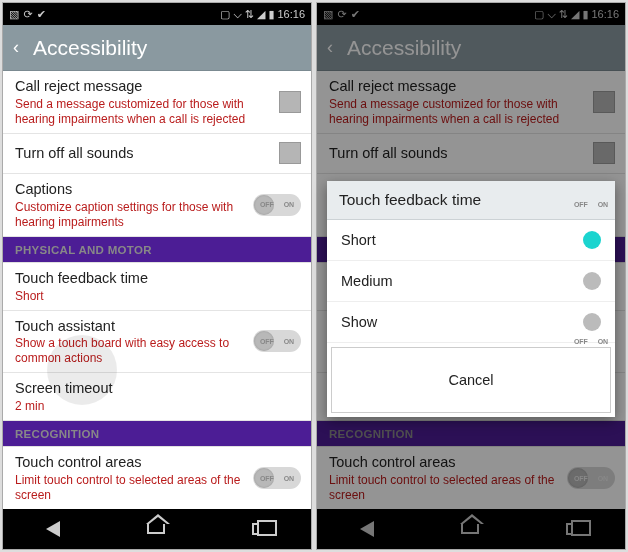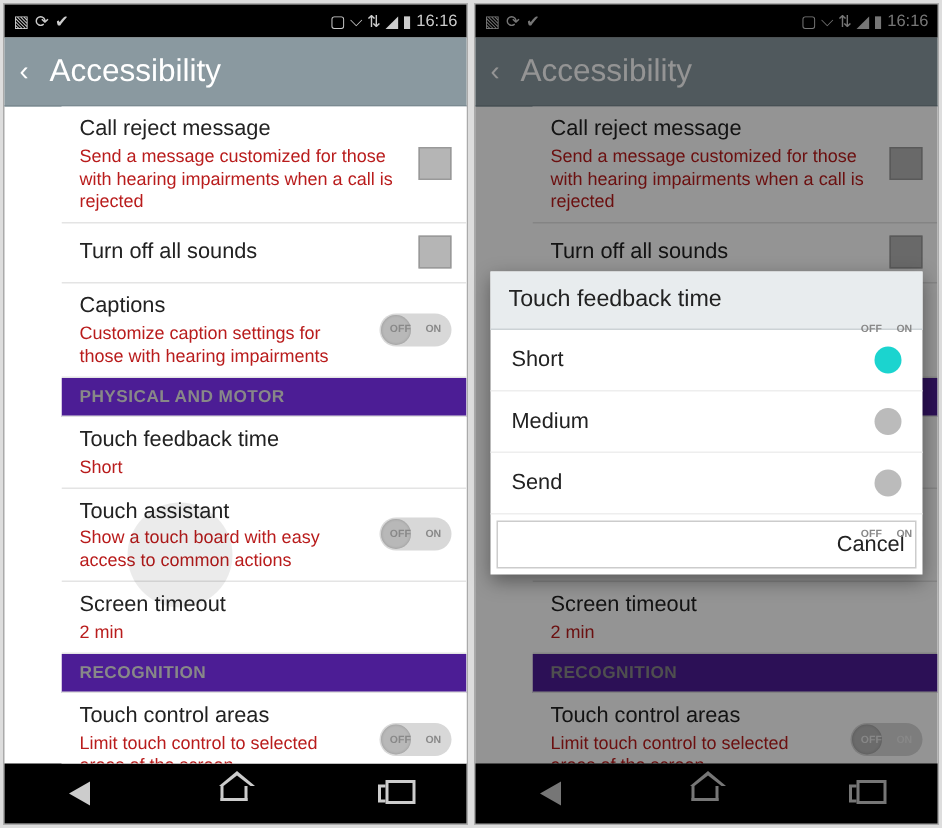--- a/index.html
+++ b/index.html
@@ -44,21 +44,20 @@
     padding: 0 10px;
     gap: 14px;
     border-bottom: 1px solid #7b8a91;
   }
   .appbar .back { font-size: 18px; }
   .appbar .title { font-size: 21px; font-weight: 400; }
   .content {
     flex: 1;
     overflow: hidden;
     background: #fff;
-    margin-left: 38px;
   }
   .row {
     padding: 6px 10px 6px 12px;
     border-bottom: 1px solid #e4e4e4;
     display: flex;
     align-items: center;
     justify-content: space-between;
     min-height: 40px;
   }
   .row .txt { flex: 1; }
@@ -182,22 +181,22 @@
     font-size: 14.5px;
     color: #222;
   }
   .radio {
     width: 18px; height: 18px;
     border-radius: 50%;
     background: #bbb;
   }
   .radio.on { background: #1bd4cf; }
   .modal-cancel {
-    text-align: right;
-    padding: 7px;
+    text-align: center;
+    padding: 24px;
     font-size: 14.5px;
     color: #222;
     border-top: 1px solid #ccc;
     margin: 4px;
     border: 1px solid #ccc;
   }
   .ripple {
     position: absolute;
     width: 70px; height: 70px;
     border-radius: 50%;
@@ -418,18 +417,18 @@
     <div class="modal-title">Touch feedback time</div>
     <div class="modal-row">
       <span>Short</span>
       <div class="radio on"></div>
     </div>
     <div class="modal-row">
       <span>Medium</span>
       <div class="radio"></div>
     </div>
     <div class="modal-row">
-      <span>Send</span>
+      <span>Show</span>
       <div class="radio"></div>
     </div>
     <div class="modal-cancel">Cancel</div>
   </div>
 </div>
 
 </body></html>

